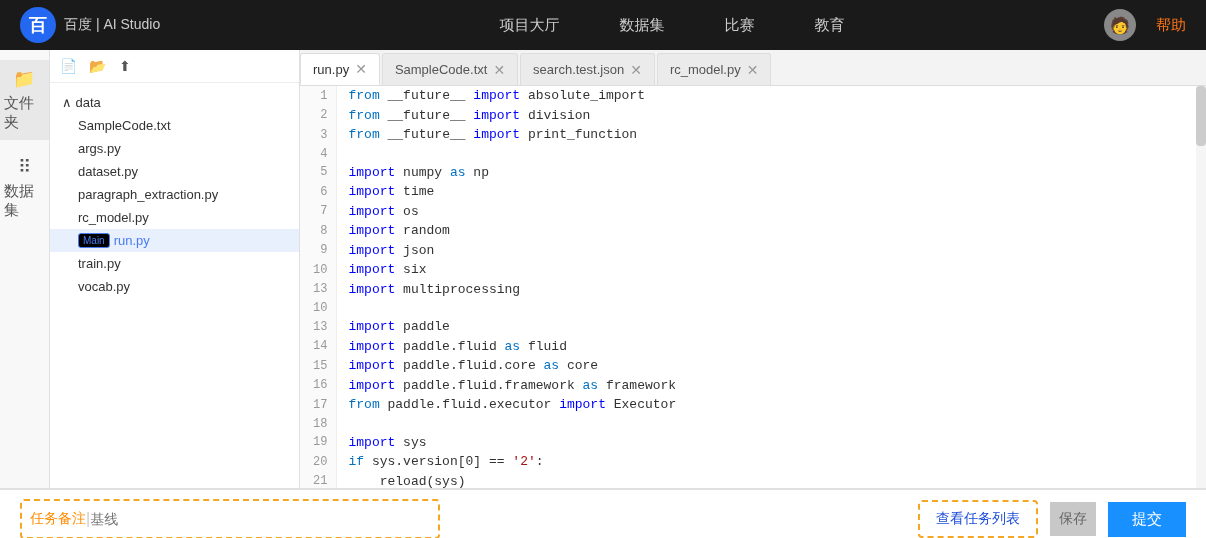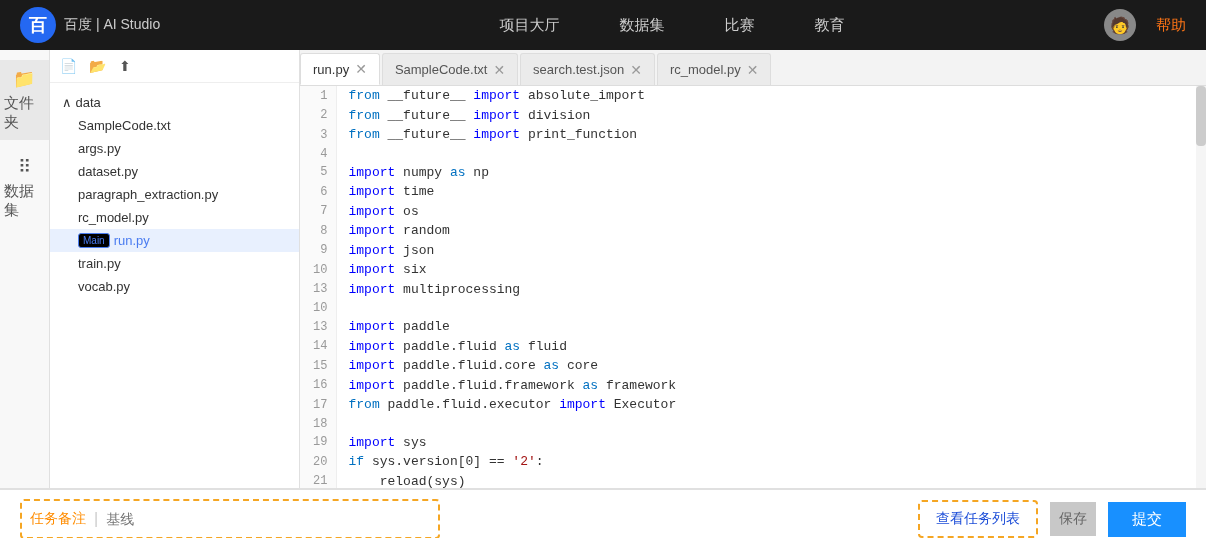--- a/index.html
+++ b/index.html
@@ -228,21 +228,20 @@
       align-items: center;
       padding: 0 20px;
       gap: 16px;
     }
     .task-input-group {
       display: flex;
       align-items: center;
       border: 2px dashed #f5a623;
       border-radius: 4px;
       padding: 0 8px;
-      gap: 8px;
       height: 40px;
       flex: 0 0 420px;
     }
     .task-label {
       color: #ff8c00;
       font-size: 14px;
       cursor: pointer;
       white-space: nowrap;
     }
     .task-separator { color: #ccc; }

